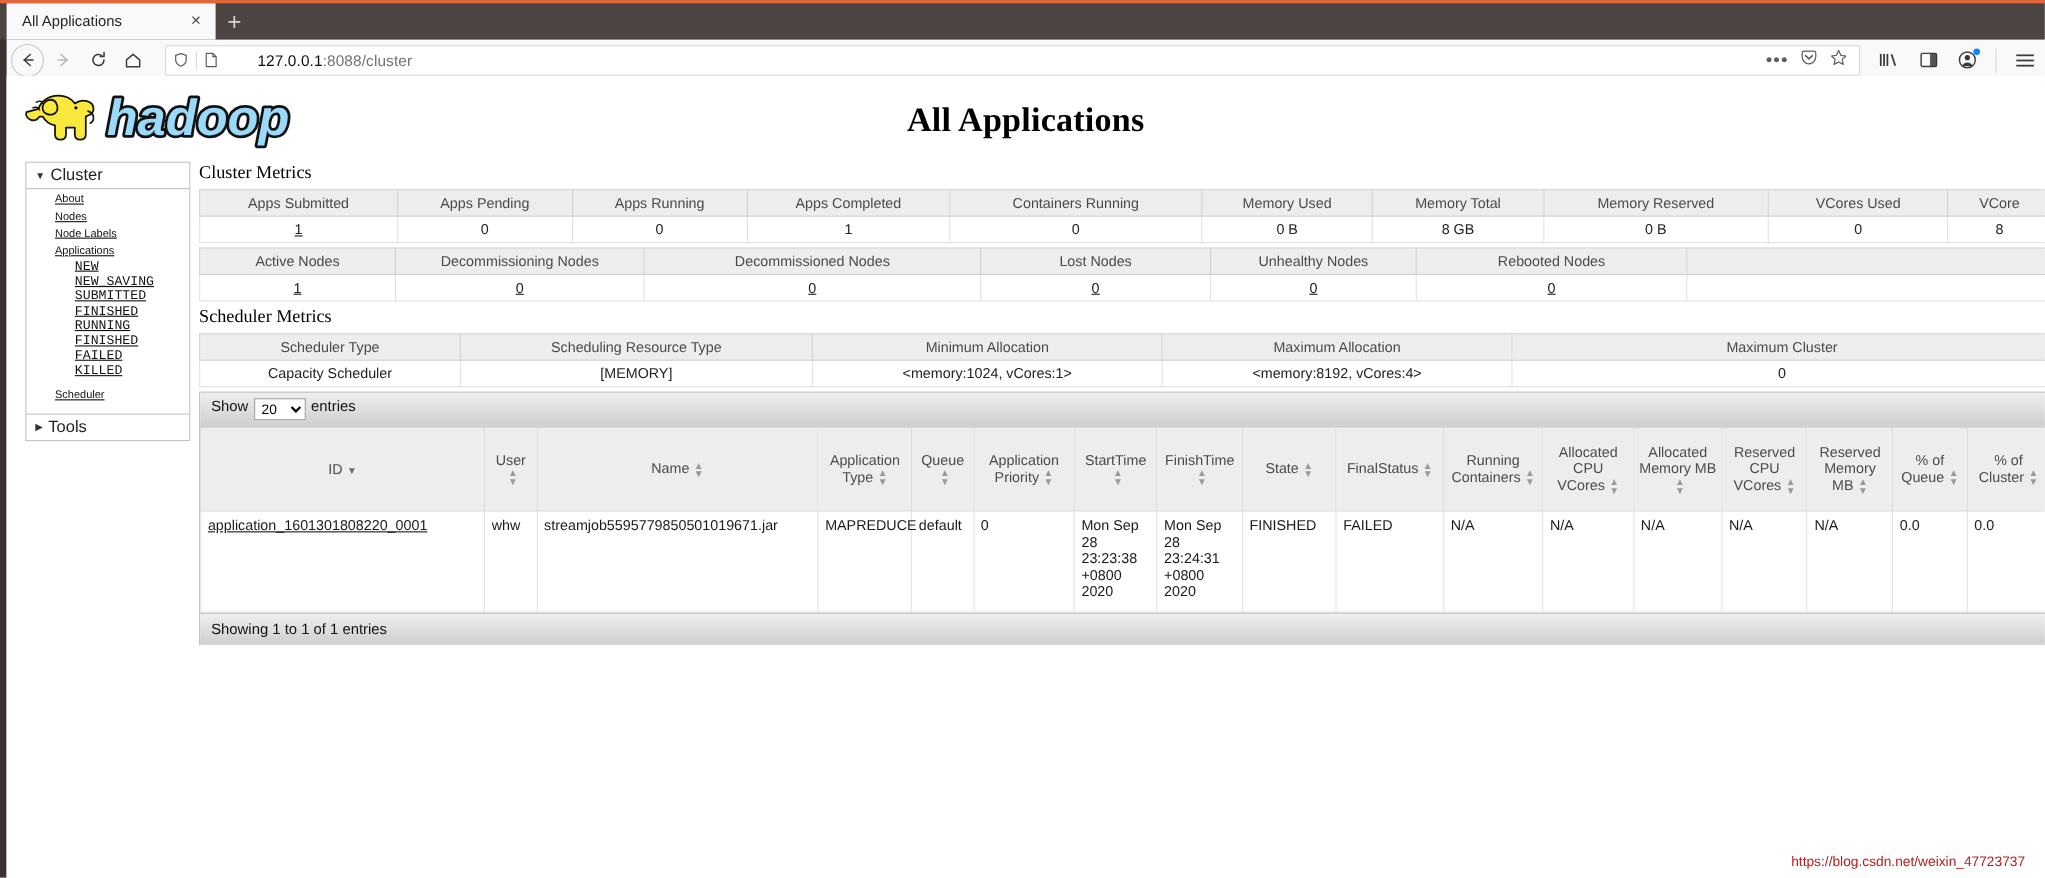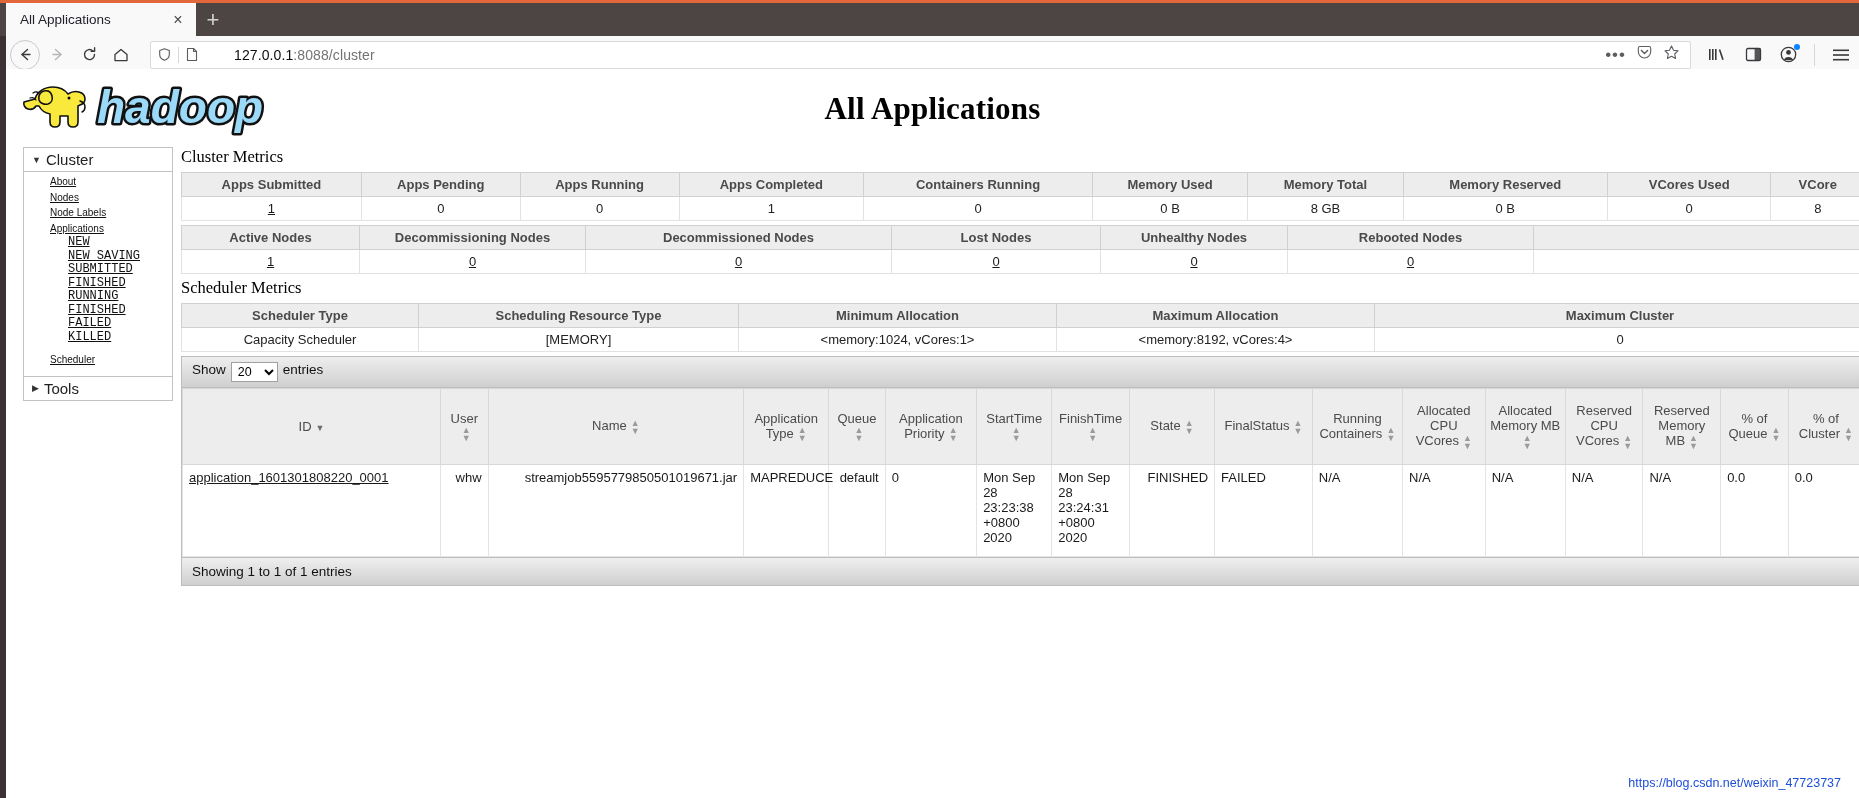--- a/index.html
+++ b/index.html
@@ -165,21 +165,21 @@
 
   table.metrics {
     border-collapse: collapse;
     width: 1684px;
     table-layout: fixed;
     margin-bottom: 4px;
   }
   table.metrics th {
     background: #ededed;
     border: 1px solid #d0d0d0;
-    font-weight: bold;
+    font-weight: normal;
     font-size: 13px;
     color: #4a4a4a;
     padding: 4px 6px;
     text-align: center;
     white-space: nowrap;
     overflow: hidden;
   }
   table.metrics td {
     border: 1px solid #e2e2e2;
     font-size: 13px;
@@ -245,39 +245,39 @@
     font-size: 9px;
     line-height: 8px;
     vertical-align: middle;
   }
   table.apps th .sorter.desc { color:#6d6d6d; }
   table.apps td {
     border: 1px solid #e4e4e4;
     font-size: 13px;
     color: #1a1a1a;
     padding: 5px 6px;
-    text-align: right;
+    text-align: left;
     vertical-align: top;
     height: 92px;
   }
   table.apps td.l { text-align:left; }
 
   .dt-bottom {
     background: linear-gradient(#efefef, #cfcfcf);
     border-top: 1px solid #bdbdbd;
     padding: 6px 10px;
     font-size: 13.5px;
     color: #111;
   }
 
   .watermark {
     position: absolute;
     right: 18px; bottom: 8px;
     font-size: 12.5px;
-    color: #1d4ed8;
+    color: #b91c1c;
   }
 </style>
 </head>
 <body>
 
 <div id="browser">
   <div class="win-edge-left"></div>
 
   <div class="tabstrip">
     <div class="tab">

